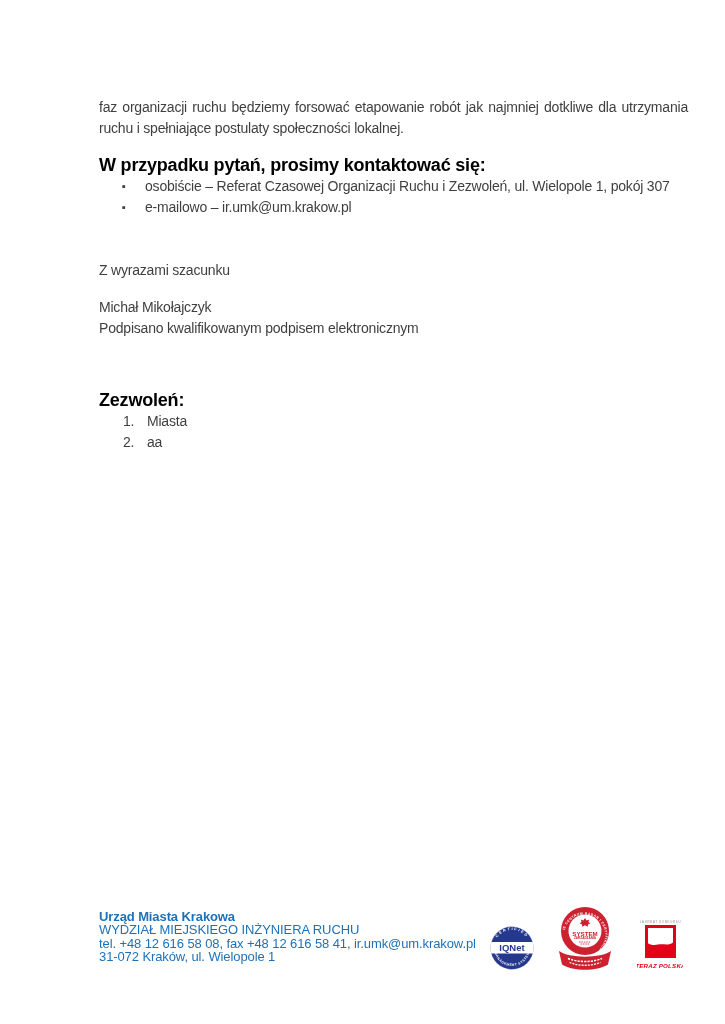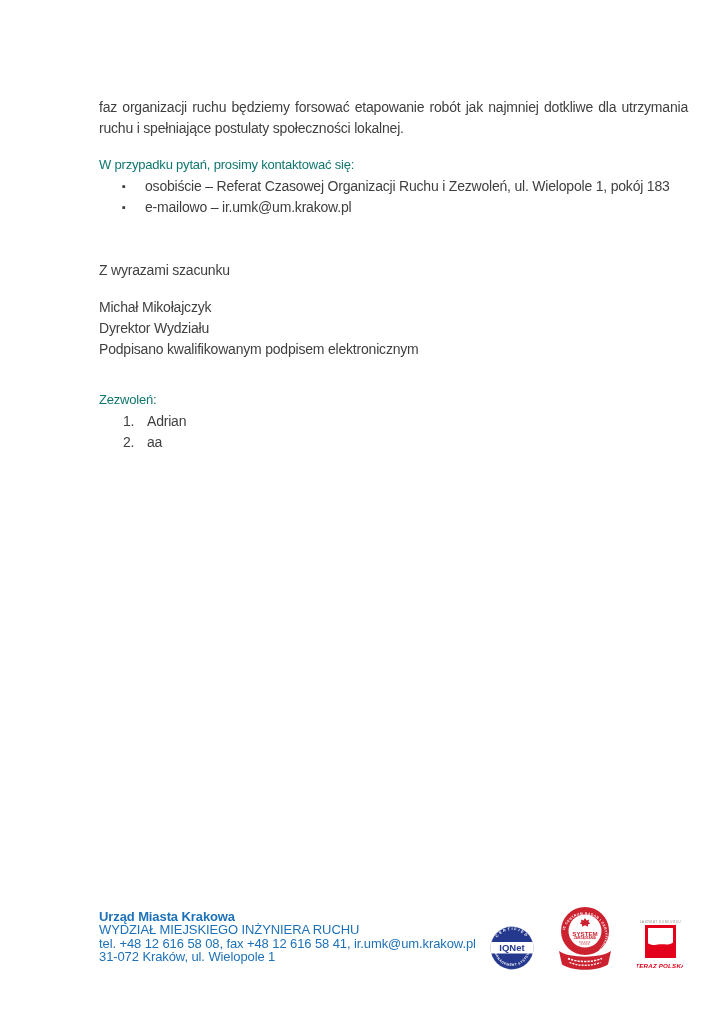--- a/index.html
+++ b/index.html
@@ -15,23 +15,23 @@
   }
   .block { position:absolute; left:99px; width:589px; }
   .body-text {
     font-size:14px;
     line-height:20.8px;
     letter-spacing:-0.2px;
     color:#3f3f3f;
   }
   .para { text-align:justify; text-align-last:left; }
   .bold-heading {
-    font-weight:normal;
-    color:#0f766e;
-    font-size:13px;
+    font-weight:bold;
+    color:#000000;
+    font-size:18px;
     letter-spacing:-0.2px;
     line-height:20.8px;
   }
   ul.squares { list-style:none; padding-left:46px; }
   ul.squares li { position:relative; }
   ul.squares li::before {
     content:"▪";
     position:absolute; left:-23px; top:0;
     font-size:11px;
     color:#3a3a3a;
@@ -56,37 +56,36 @@
 </head>
 <body>
 
 <div class="page">
 
   <div class="block body-text para" style="top:97px;">faz organizacji ruchu będziemy forsować etapowanie robót jak najmniej dotkliwe dla utrzymania ruchu i spełniające postulaty społeczności lokalnej.</div>
 
   <div class="block" style="top:155px;">
     <div class="bold-heading">W przypadku pytań, prosimy kontaktować się:</div>
     <ul class="squares body-text">
-      <li>osobiście – Referat Czasowej Organizacji Ruchu i Zezwoleń, ul. Wielopole 1, pokój 183</li>
+      <li>osobiście – Referat Czasowej Organizacji Ruchu i Zezwoleń, ul. Wielopole 1, pokój 307</li>
       <li>e-mailowo – ir.umk@um.krakow.pl</li>
     </ul>
   </div>
 
   <div class="block body-text" style="top:260px;">Z wyrazami szacunku</div>
 
   <div class="block body-text" style="top:297px;">
     <div>Michał Mikołajczyk</div>
-    <div>Dyrektor Wydziału</div>
     <div>Podpisano kwalifikowanym podpisem elektronicznym</div>
   </div>
 
   <div class="block" style="top:390px;">
     <div class="bold-heading">Zezwoleń:</div>
     <ol class="recips body-text">
-      <li>Adrian</li>
+      <li>Miasta</li>
       <li>aa</li>
     </ol>
   </div>
 
   <div class="footer-text">
     <div class="fbold">Urząd Miasta Krakowa</div>
     <div>WYDZIAŁ MIEJSKIEGO INŻYNIERA RUCHU</div>
     <div>tel. +48 12 616 58 08, fax +48 12 616 58 41, ir.umk@um.krakow.pl</div>
     <div>31-072 Kraków, ul. Wielopole 1</div>
   </div>

